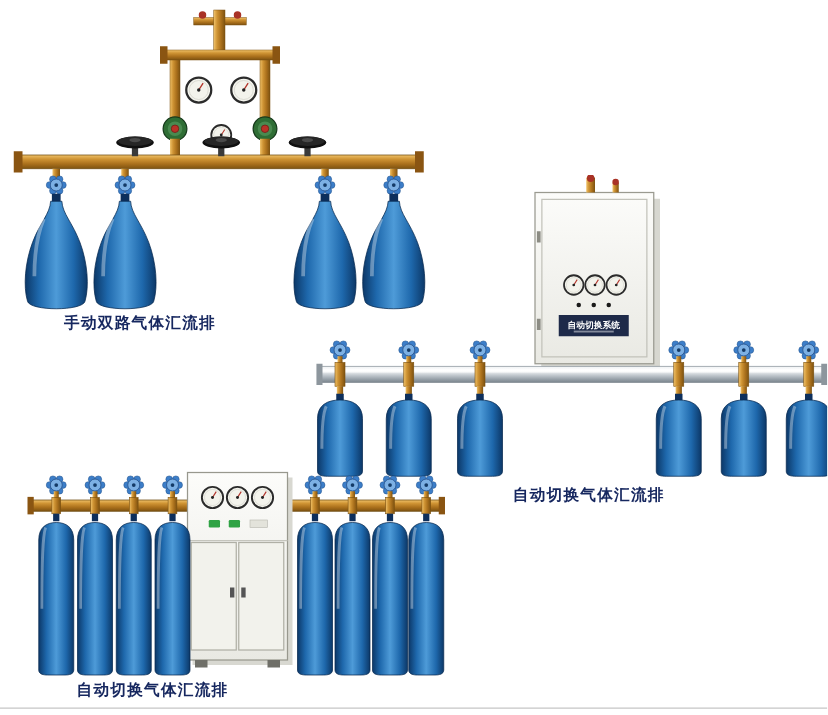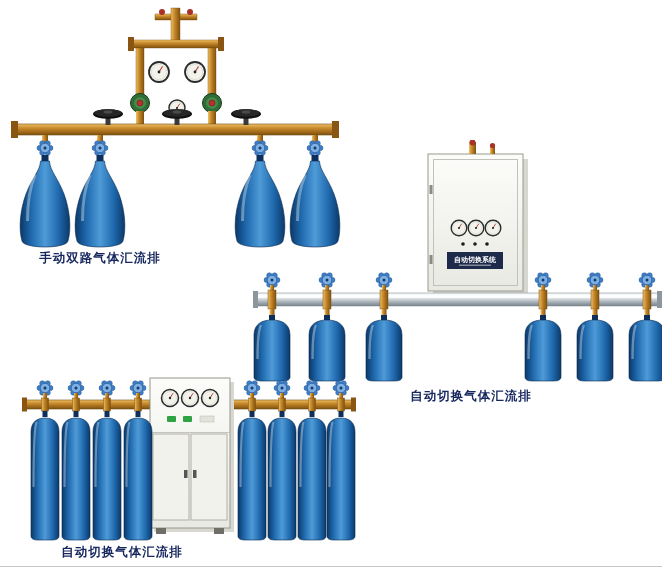--- a/index.html
+++ b/index.html
@@ -7,21 +7,21 @@
   .page { position:relative; width:662px; height:572px; background:#ffffff; overflow:hidden; }
   .fig { position:absolute; display:block; }
   .fig-manual   { left:5px;   top:6px; }
   .fig-auto-wall{ left:253px; top:140px; }
   .fig-auto-floor{ left:18px; top:370px; }
   .caption {
     position:absolute; text-align:center; font-weight:bold;
     font-size:12.5px; letter-spacing:1px; color:#16275f;
     font-family:"DejaVu Sans","Liberation Sans",sans-serif; white-space:nowrap;
   }
-  .caption-1 { left:20px;  top:250px; width:160px; }
+  .caption-1 { left:32px;  top:250px; width:160px; }
   .caption-2 { left:391px; top:388px; width:160px; }
   .caption-3 { left:42px;  top:544px; width:160px; }
   .bottom-rule { position:absolute; left:0; top:566px; width:662px; height:1px; background:#c6c6c6; }
   .cab-label-text { font-family:"DejaVu Sans","Liberation Sans",sans-serif; font-weight:bold; }
 </style>
 </head>
 <body>
 
 <div class="page">
 

